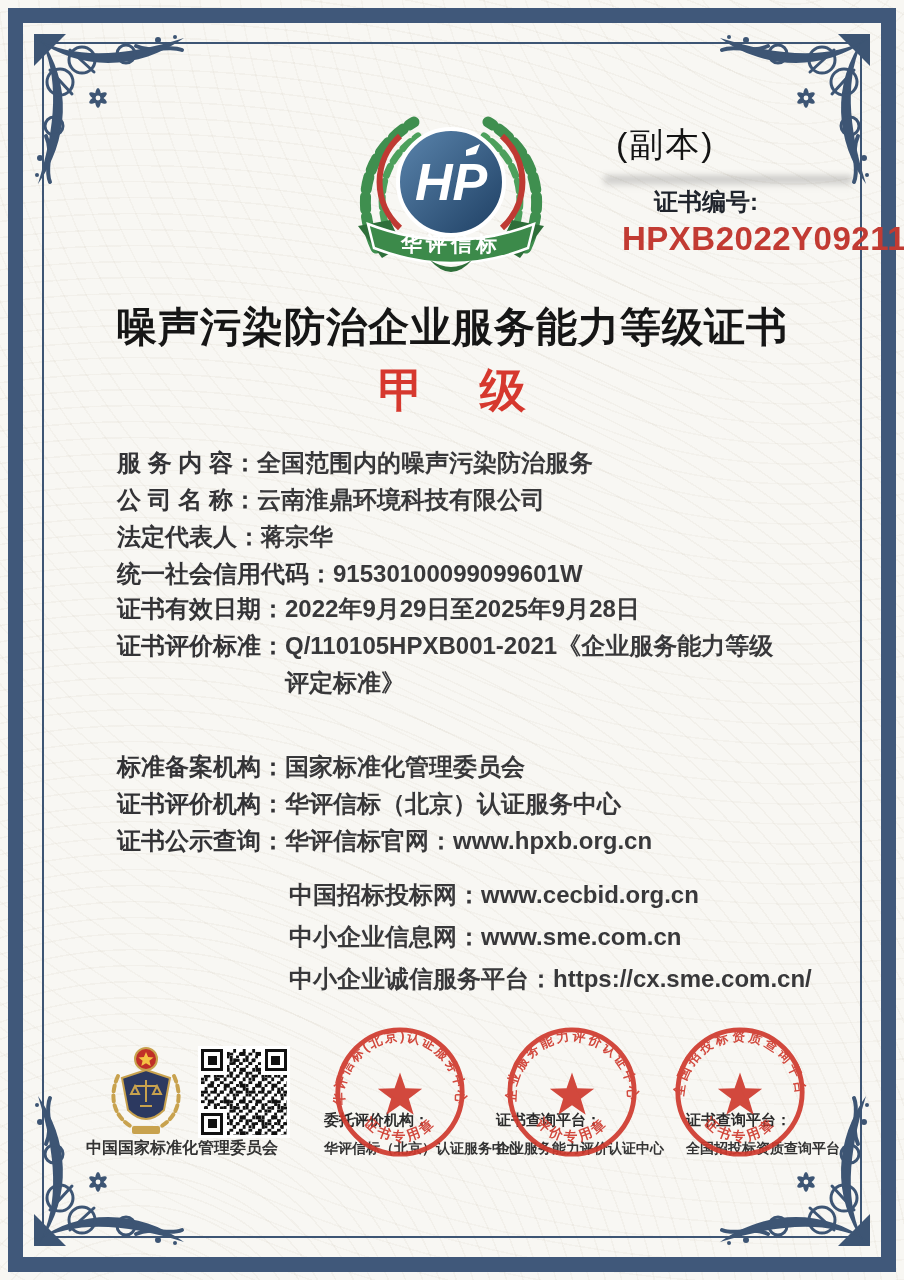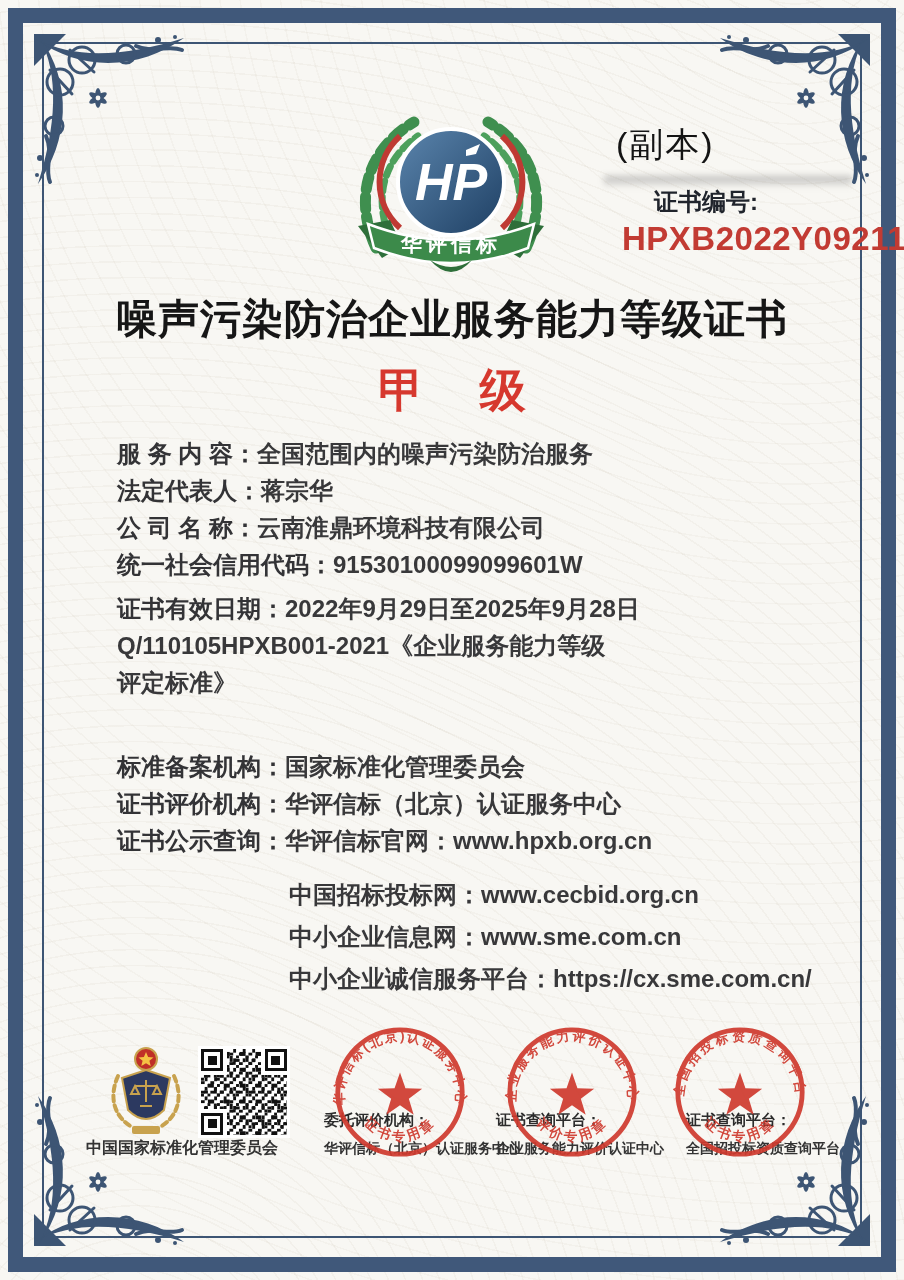--- a/index.html
+++ b/index.html
@@ -25,30 +25,30 @@
   .corner.bl { left:30px;  bottom:30px; transform:scaleY(-1); }
   .corner.br { right:30px; bottom:30px; transform:scale(-1,-1); }
   
   .logo { position:absolute; left:338px; top:88px; width:226px; height:200px; }
   .copy-label { position:absolute; left:616px; top:122px; font-size:34px; font-weight:400; color:#141414; letter-spacing:2px; }
   .scan-shadow { position:absolute; left:604px; top:176px; width:248px; height:12px;
     background:linear-gradient(to bottom, rgba(80,80,82,.38), rgba(80,80,82,0)); filter:blur(3px); }
   .certno-label { position:absolute; left:622px; top:186px; font-size:24px; font-weight:800; color:#20242c;margin-left:32px; }
   .certno-value { position:absolute; left:622px; top:220px; font-size:33px; font-weight:700; color:#c23b33; letter-spacing:.5px; }
   
-  .title { position:absolute; left:0; top:292px; width:100%; text-align:center;
+  .title { position:absolute; left:0; top:300px; width:100%; text-align:center;
     font-size:41px; font-weight:900; color:#161616; letter-spacing:1px; }
   .grade { position:absolute; left:0; top:360px; width:100%; text-align:center;
     font-size:46px; font-weight:900; color:#d6382e; letter-spacing:14px; text-indent:14px;font-family:Liberation Mono, monospace; }
   
   .block { position:absolute; left:117px; color:#38383a; font-size:24px; font-weight:700; }
   .row { line-height:37px; white-space:nowrap; }
   .row .lbl { color:#333336; }
   .row .val { color:#38383a; }
-  .block1 { top:435px; }
+  .block1 { top:444px; }
   .block2 { top:590px; }
   .block3 { top:748px; }
   .row.flexrow { display:flex; white-space:normal; }
   .row.flexrow .lbl { flex:0 0 auto; }
   .row.flexrow .val { width:508px; }
   .query-links { margin-top:15px; }
   .query-links .row { line-height:42px; padding-left:172px; }
   
   .emblem { position:absolute; left:104px; top:1044px; width:84px; height:92px; }
   .qr { position:absolute; left:198px; top:1046px; width:92px; height:92px; }
@@ -144,28 +144,29 @@
   <div class="copy-label">(副本)</div>
   <div class="scan-shadow"></div>
   <div class="certno-label">证书编号:</div>
   <div class="certno-value">HPXB2022Y09211</div>
 
   <div class="title">噪声污染防治企业服务能力等级证书</div>
   <div class="grade">甲 级</div>
 
   <div class="block block1">
     <div class="row"><span class="lbl">服 务 内 容：</span><span class="val">全国范围内的噪声污染防治服务</span></div>
+    <div class="row"><span class="lbl">公 司 名 称：</span><span class="val">云南淮鼎环境科技有限公司</span></div>
     <div class="row"><span class="lbl">法定代表人：</span><span class="val">蒋宗华</span></div>
-    <div class="row"><span class="lbl">公 司 名 称：</span><span class="val">云南淮鼎环境科技有限公司</span></div>
     <div class="row"><span class="lbl">统一社会信用代码：</span><span class="val">91530100099099601W</span></div>
   </div>
 
   <div class="block block2">
     <div class="row"><span class="lbl">证书有效日期：</span><span class="val">2022年9月29日至2025年9月28日</span></div>
     <div class="row flexrow">
+        <span class="lbl">证书评价标准：</span>
         <span class="val">Q/110105HPXB001-2021《企业服务能力等级评定标准》</span>
       </div>
   </div>
 
   <div class="block block3">
     <div class="row"><span class="lbl">标准备案机构：</span><span class="val">国家标准化管理委员会</span></div>
     <div class="row"><span class="lbl">证书评价机构：</span><span class="val">华评信标（北京）认证服务中心</span></div>
     <div class="row"><span class="lbl">证书公示查询：</span><span class="val">华评信标官网：www.hpxb.org.cn</span></div>
     <div class="query-links">
       <div class="row">中国招标投标网：www.cecbid.org.cn</div>

